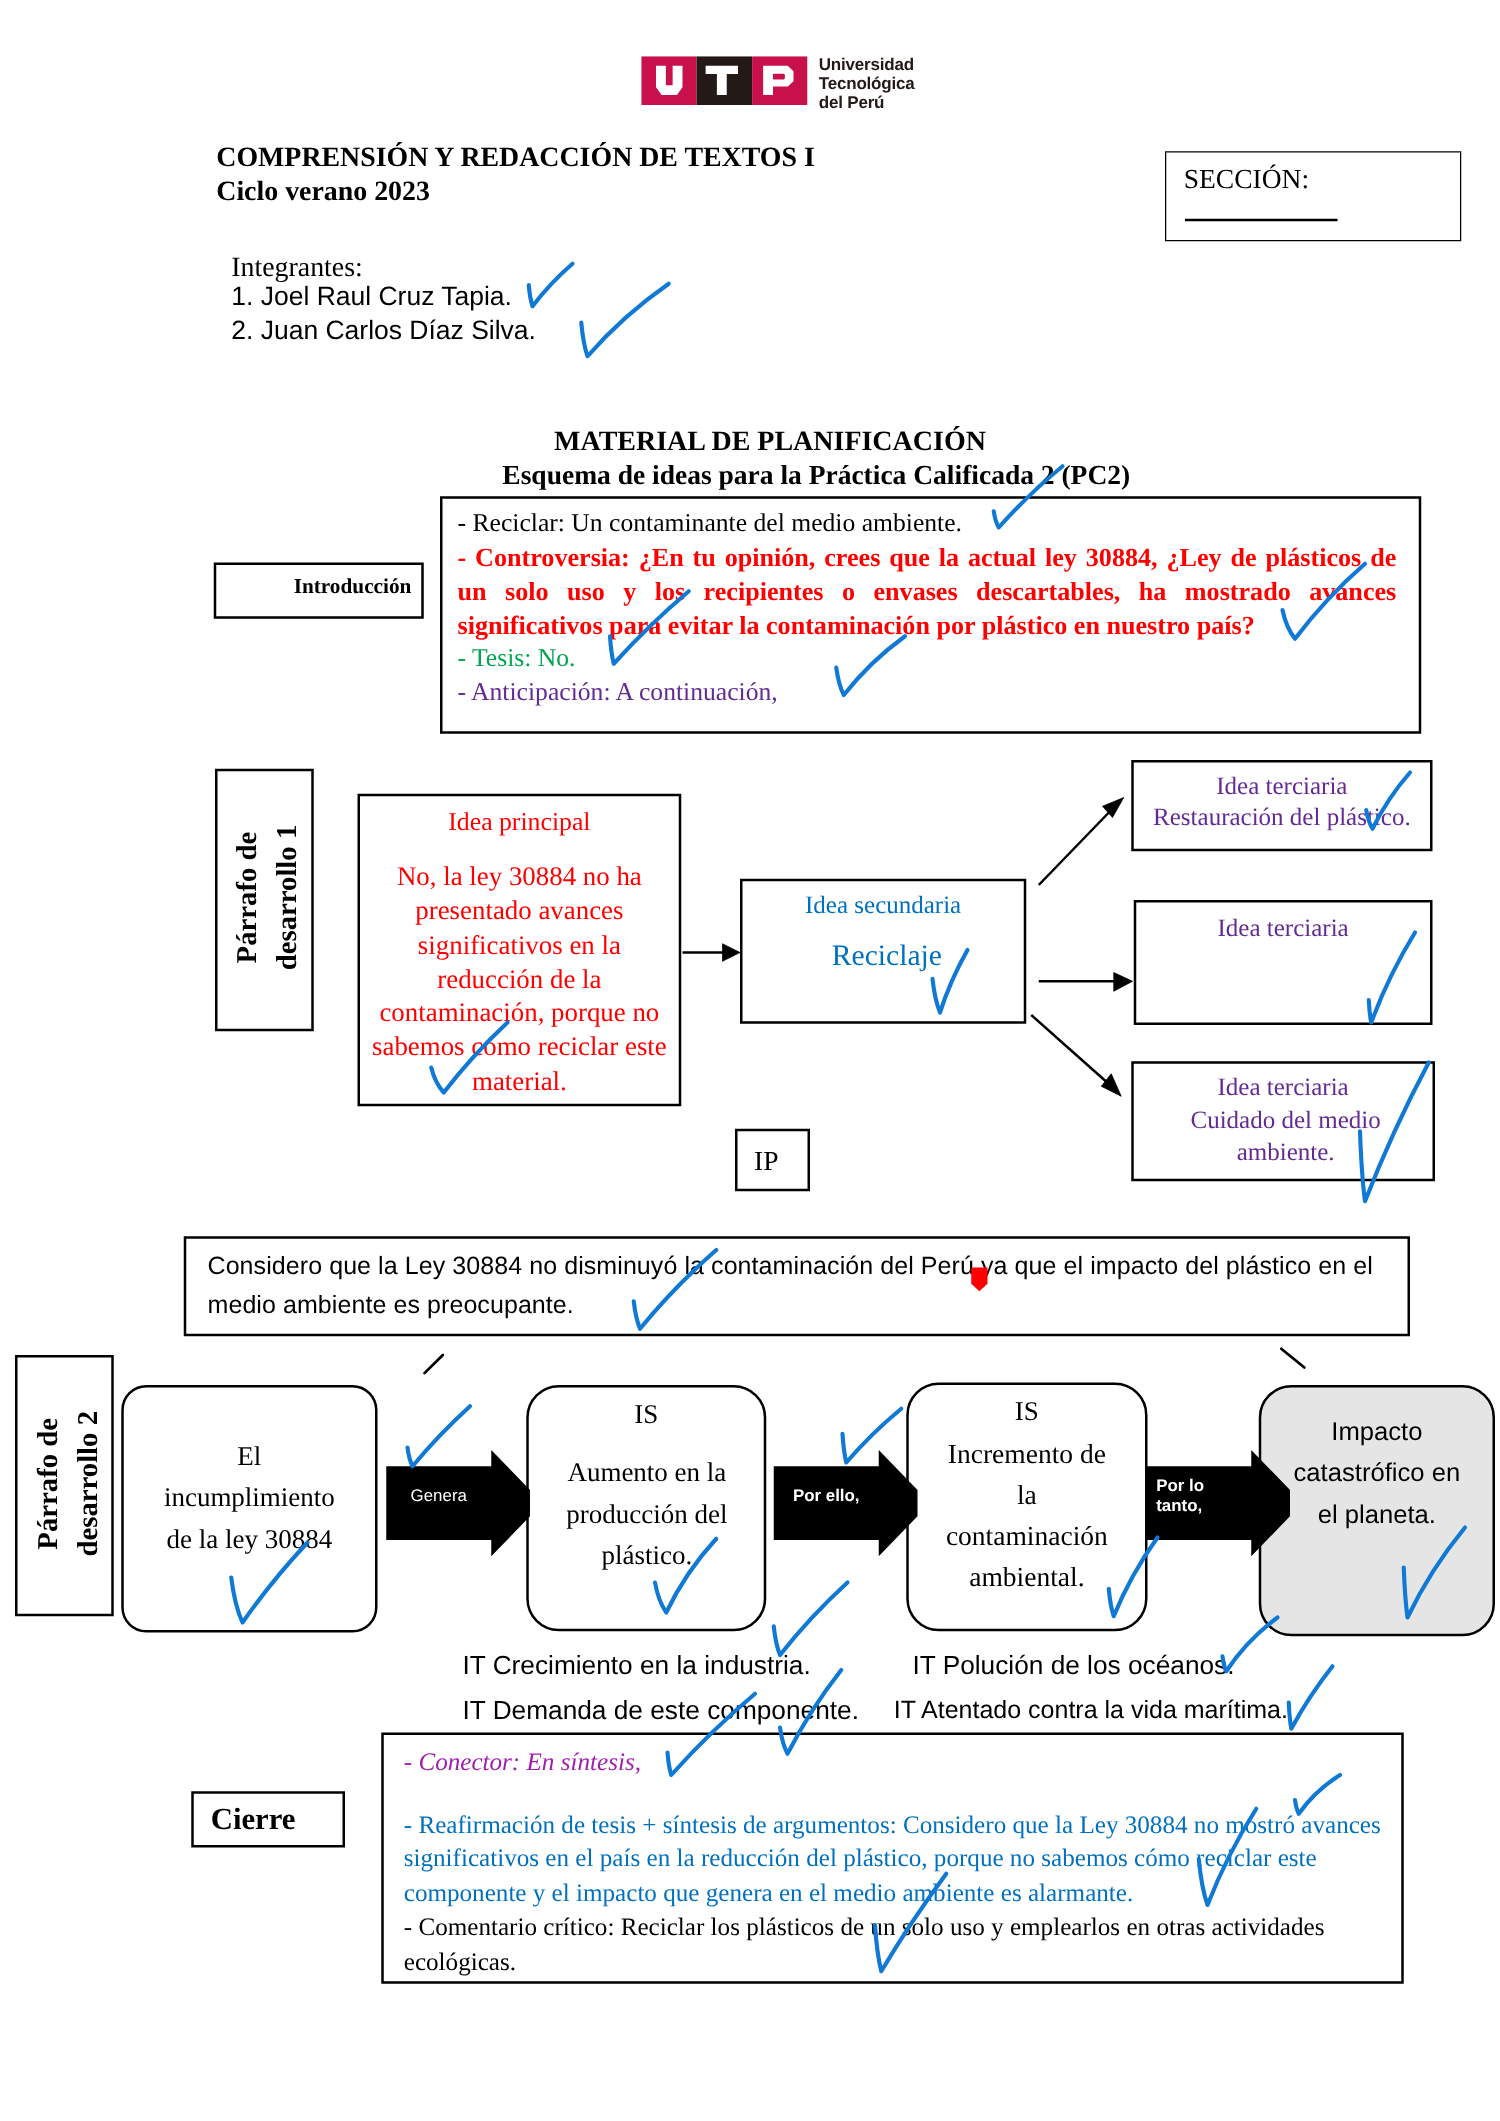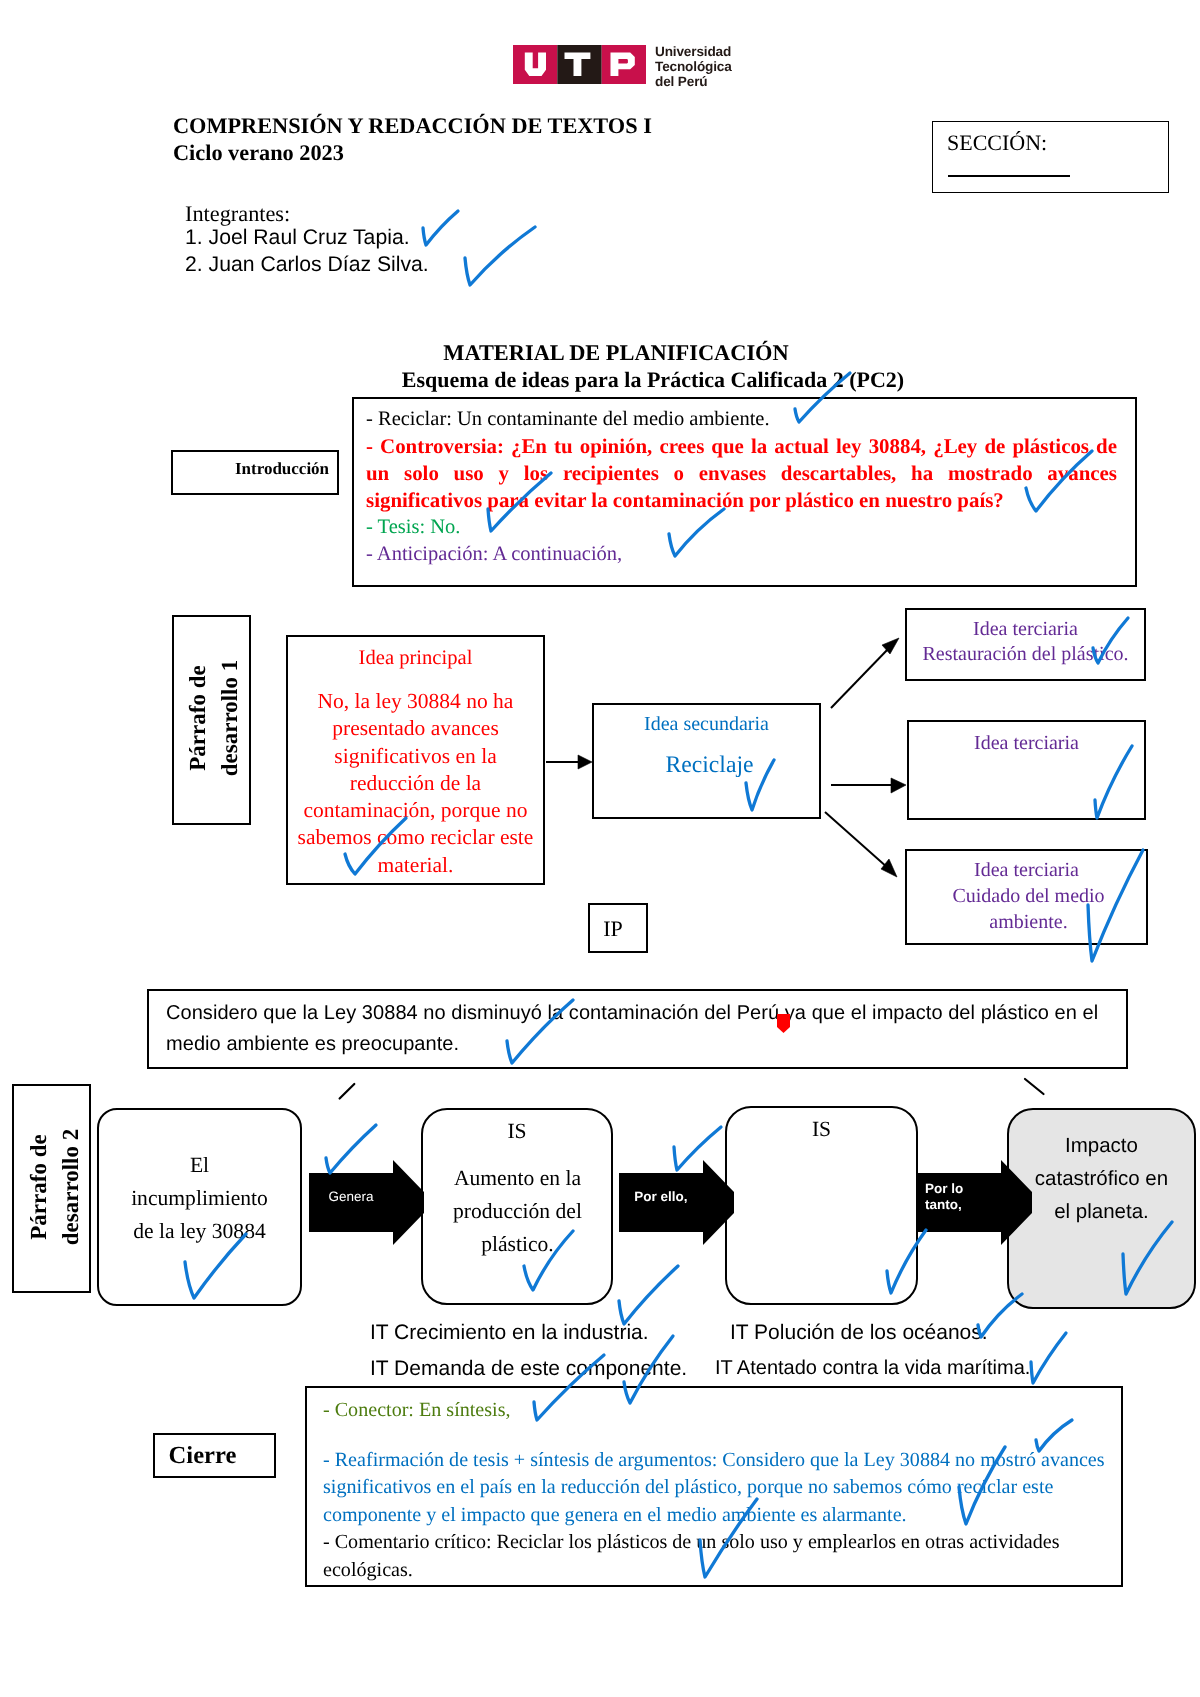--- a/index.html
+++ b/index.html
@@ -114,20 +114,21 @@
 
 <div class="abs" style="left:97px;top:1108px;width:205px;height:198px;border:2px solid #000;border-radius:20px;background:#fff;">
   <div class="abs ctr" style="left:20px;top:39px;width:161px;font-size:21.6px;line-height:33px;">El incumplimiento de la ley 30884</div>
 </div>
 <div class="abs" style="left:421px;top:1108px;width:192px;height:197px;border:2px solid #000;border-radius:26px;background:#fff;">
   <div class="abs ctr" style="left:0;top:9px;width:100%;font-size:21.6px;">IS</div>
   <div class="abs ctr" style="left:14px;top:52px;width:161px;font-size:21.6px;line-height:33px;">Aumento en la producción del plástico.</div>
 </div>
 <div class="abs" style="left:725px;top:1106px;width:193px;height:199px;border:2px solid #000;border-radius:26px;background:#fff;">
   <div class="abs ctr" style="left:0;top:9px;width:100%;font-size:21.6px;">IS</div>
+  <div class="abs ctr" style="left:26px;top:38px;width:137px;font-size:22.0px;line-height:33px;">Incremento de la contaminación ambiental.</div>
 </div>
 <div class="abs" style="left:1007px;top:1108px;width:189px;height:201px;border:2px solid #000;border-radius:26px;background:#e5e5e5;">
   <div class="abs ctr sans" style="left:20px;top:19px;width:145px;font-size:20.5px;line-height:33px;">Impacto catastrófico en el planeta.</div>
 </div>
 
 <svg class="ann">
   <polygon points="309,1173 393,1173 393,1160 424,1192 424,1213 393,1245 393,1232 309,1232" fill="#000"></polygon>
   <polygon points="619,1173 703,1173 703,1160 734,1192 734,1213 703,1245 703,1232 619,1232" fill="#000"></polygon>
   <polygon points="917,1173 1001,1173 1001,1160 1032,1192 1032,1213 1001,1245 1001,1232 917,1232" fill="#000"></polygon>
 </svg>
@@ -137,21 +138,21 @@
 
 <div class="abs sans" style="left:370px;top:1321px;font-size:21px;">IT Crecimiento en la industria.</div>
 <div class="abs sans" style="left:370px;top:1357px;font-size:21px;">IT Demanda de este componente.</div>
 <div class="abs sans" style="left:730px;top:1321px;font-size:21px;">IT Polución de los océanos.</div>
 <div class="abs sans" style="left:715px;top:1357px;font-size:20px;">IT Atentado contra la vida marítima.</div>
 
 <div class="abs box thin" style="left:153px;top:1433px;width:123px;height:45px;">
   <div class="abs ctr" style="left:-12px;top:7px;width:100%;font-size:24.6px;font-weight:bold;">Cierre</div>
 </div>
 <div class="abs box" style="left:305px;top:1386px;width:818px;height:201px;padding:9px 10px 0 16px;">
-  <div style="font-size:20.1px;line-height:27.5px;color:#4d7c0f;margin-bottom:22px;">- Conector: En síntesis,</div>
+  <div style="font-size:20.1px;line-height:27.5px;color:#a21caf;margin-bottom:22px;font-style:italic;">- Conector: En síntesis,</div>
   <div style="font-size:20.1px;line-height:27.5px;color:#0070C0;width:800px;">- Reafirmación de tesis + síntesis de argumentos: Considero que la Ley 30884 no mostró avances significativos en el país en la reducción del plástico, porque no sabemos cómo reciclar este componente y el impacto que genera en el medio ambiente es alarmante.</div>
   <div style="font-size:20.1px;line-height:27.5px;color:#000;width:780px;">- Comentario crítico: Reciclar los plásticos de un solo uso y emplearlos en otras actividades ecológicas.</div>
 </div>
 
 <svg class="ann">
   <polygon points="777,1014 790,1014 790,1027 783.5,1033 777,1027" fill="#FF0000"></polygon>
 </svg>
 <svg class="ann">
   <g fill="none" stroke="#1079D5" stroke-width="3.3" stroke-linecap="round" stroke-linejoin="round">
     <path d="M423.0,228.0 Q423.9,238.5 426.0,245.0 Q440.2,226.3 458.0,211.0"></path>

